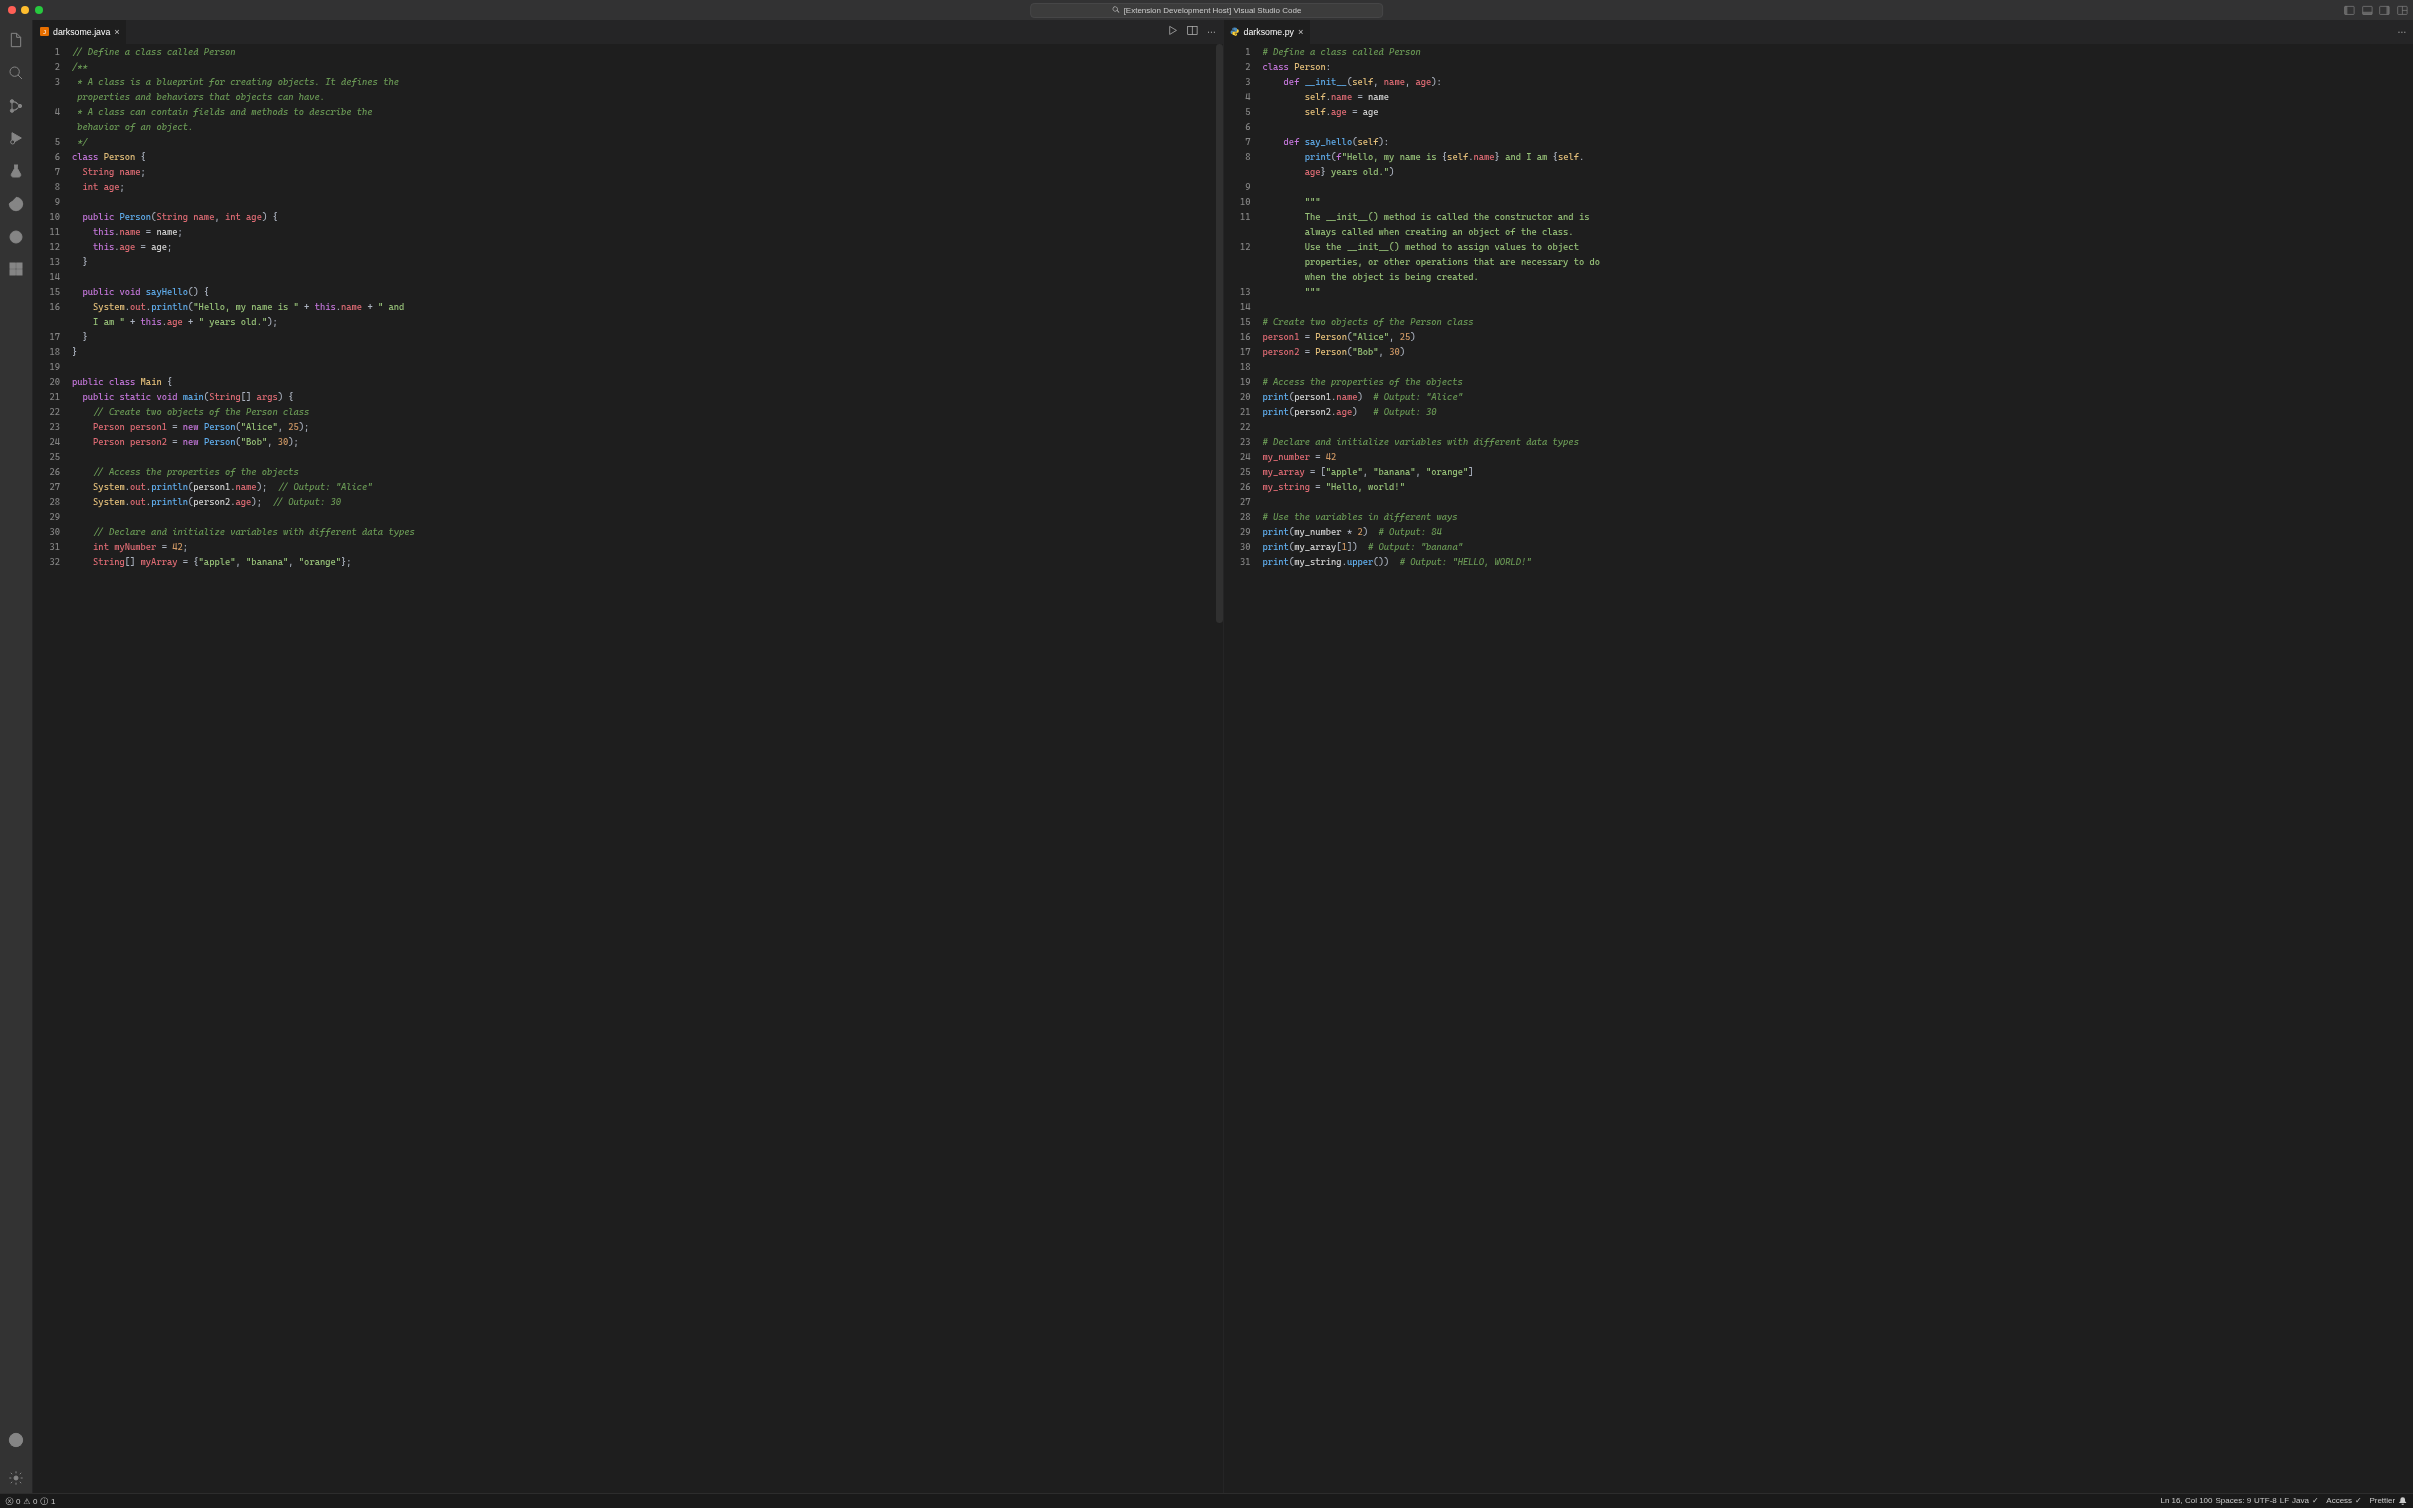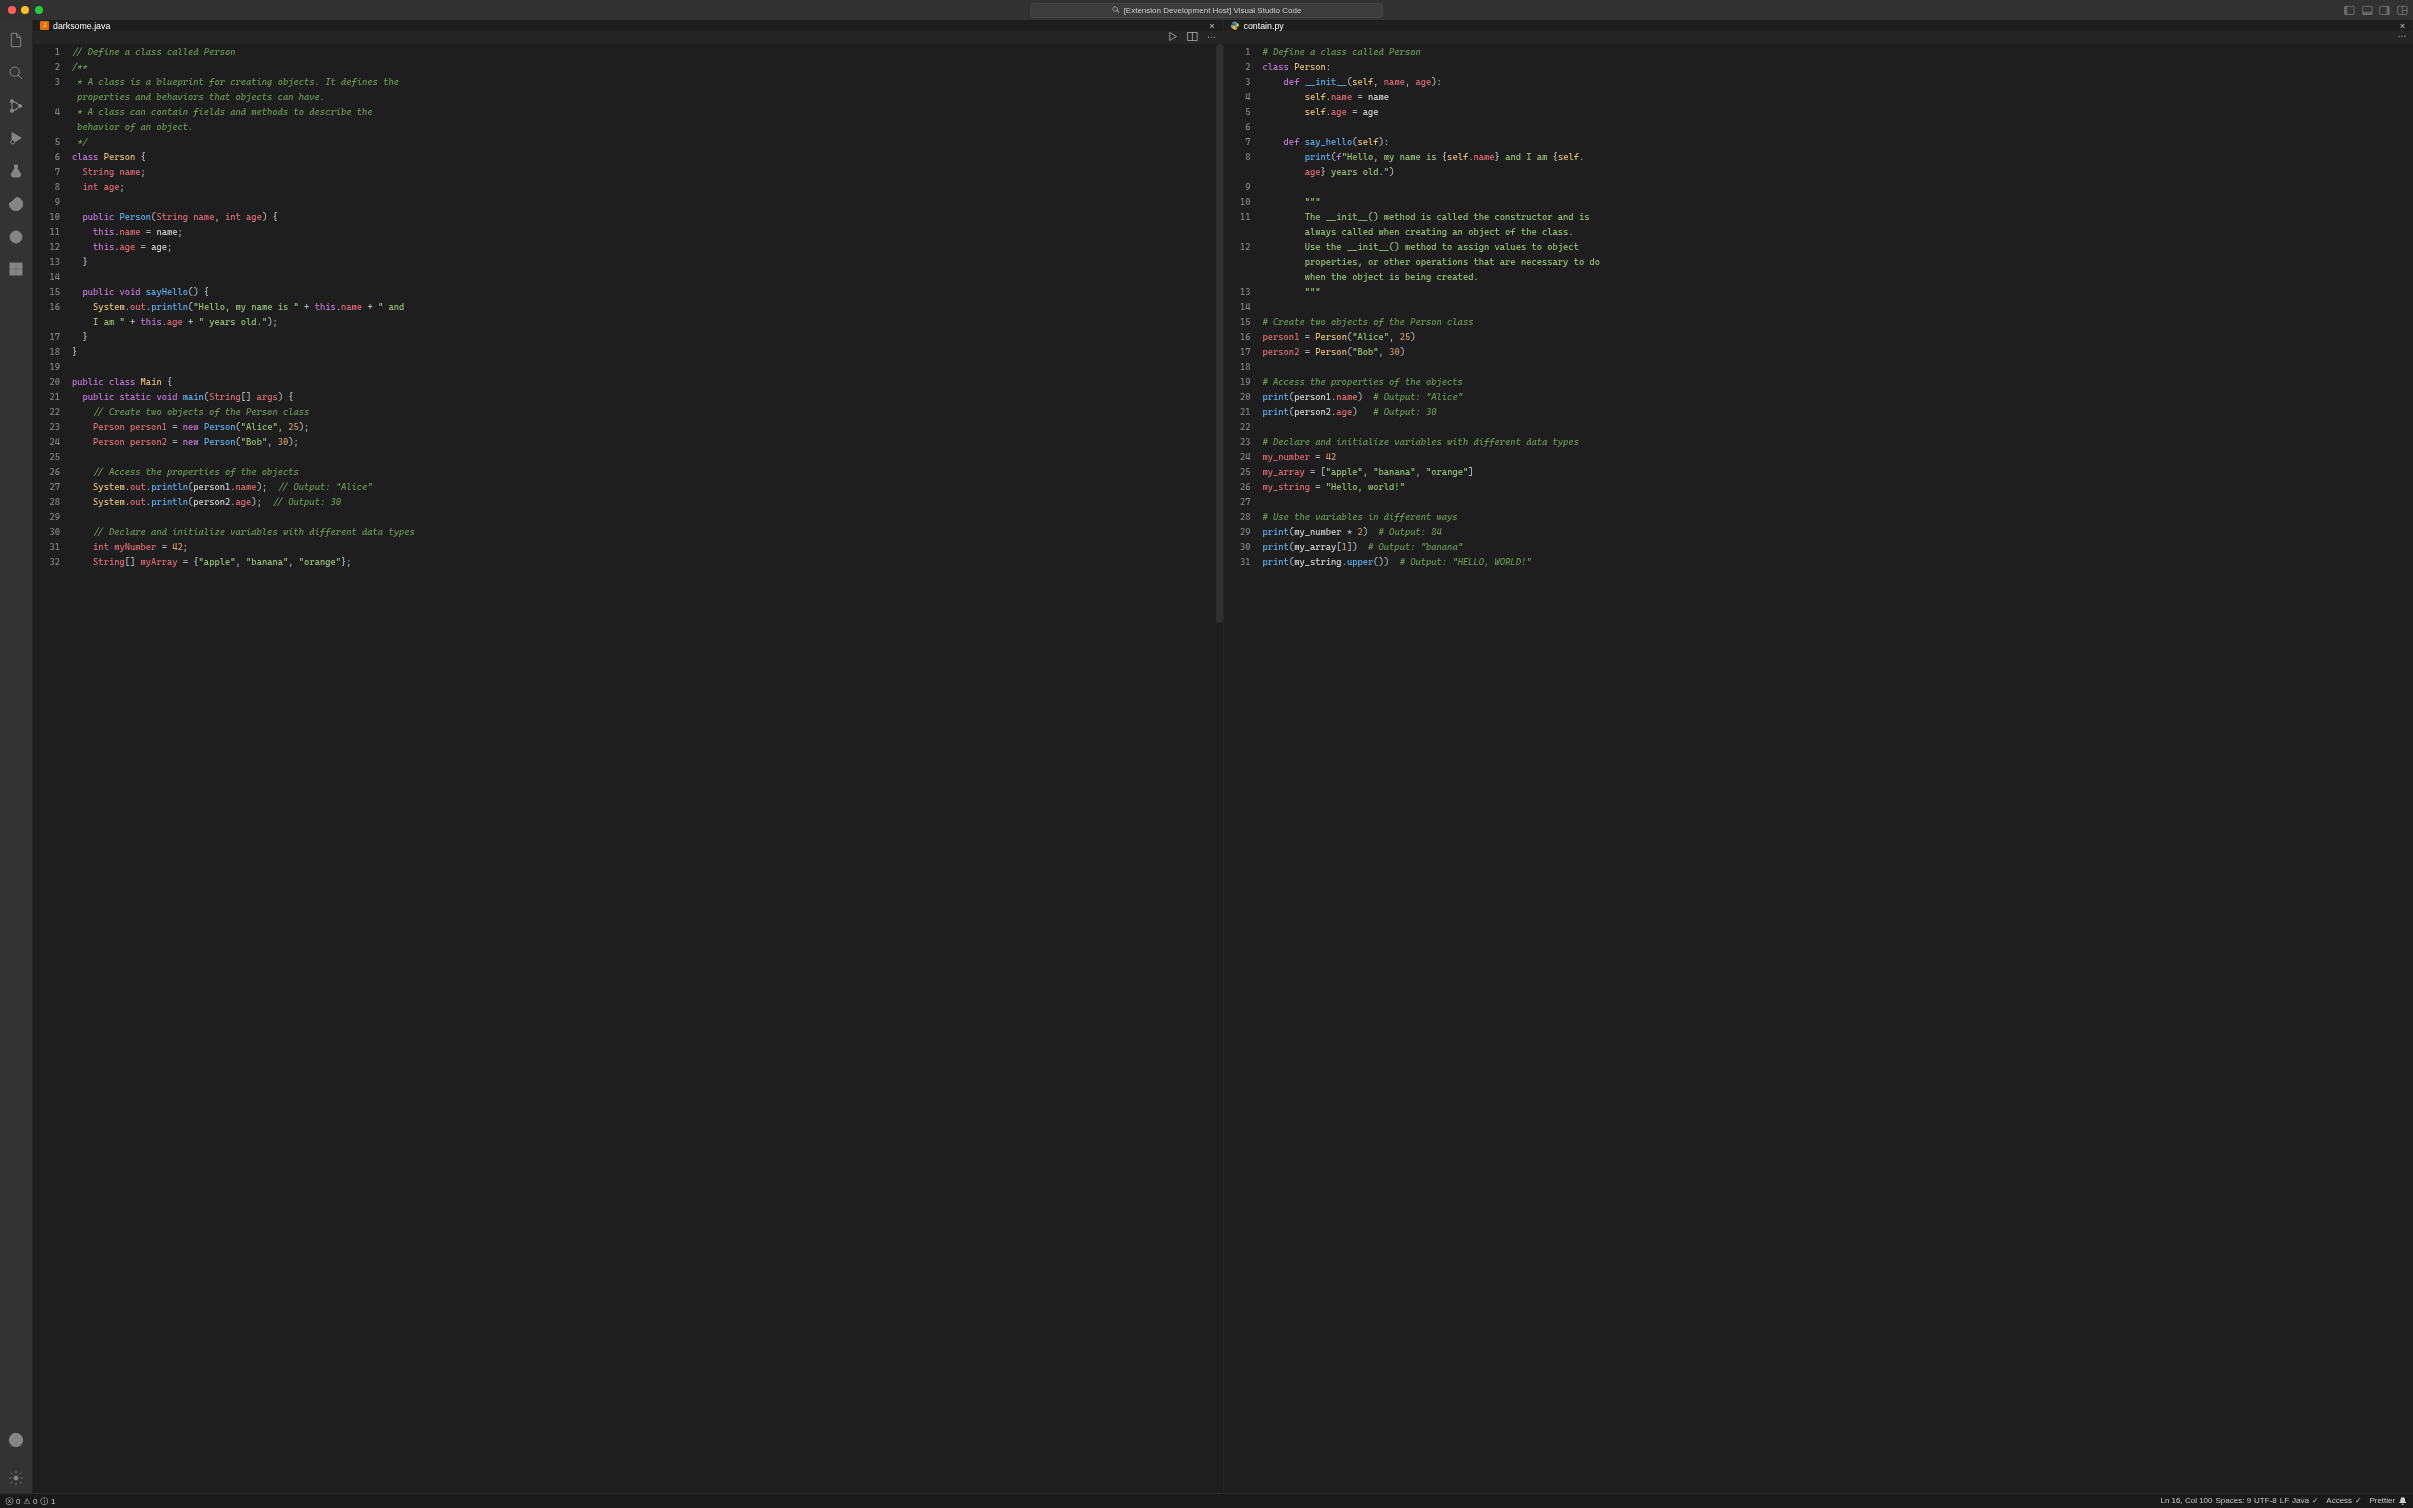--- a/index.html
+++ b/index.html
@@ -67,21 +67,20 @@
   position: relative;
 }
 .activity-bottom { margin-top: auto; margin-bottom: 5.4px; }
 .editor-group { flex: 1; display: flex; flex-direction: column; overflow: hidden; border-left: 0.7px solid #252526;}
 .editor-group:first-of-type { border-left: none;}
 .tab-bar {
   height: 23.6px;
   background: #252526;
   display: flex;
   align-items: stretch;
-  flex-direction: column;
 }
 .tab {
   background: #1e1e1e;
   padding: 0 6.7px;
   display: flex;
   align-items: center;
   gap: 4px;
   font-size: 8.8px;
   color: #ffffff;
   border-right: 0.7px solid #252526;
@@ -310,21 +309,21 @@
 
   <div class="editor-group">
     <div class="tab-bar">
       <div class="tab">
         <span class="py-icon">
             <svg viewBox="0 0 16 16">
               <path fill="#4B8BBE" d="M8 1C4 1 4 3 4 3v2h4v1H3S1 6 1 9s2 3 2 3h1v-2s0-2 2-2h4s2 0 2-2V3s0-2-4-2zM6 2.5a.7.7 0 1 1 0 1.4.7.7 0 0 1 0-1.4z"></path>
               <path fill="#FFD43B" d="M8 15c4 0 4-2 4-2v-2H8v-1h5s2 0 2-3-2-3-2-3h-1v2s0 2-2 2H6s-2 0-2 2v2s0 2 4 2zm2-1.5a.7.7 0 1 1 0-1.4.7.7 0 0 1 0 1.4z"></path>
             </svg>
           </span>
-        <span>contain.py</span>
+        <span>darksome.py</span>
         <span class="close">×</span>
       </div>
       <div class="tab-actions">
         <span>⋯</span>
       </div>
     </div>
     <div class="editor-body">
       <div class="gutter" id="gutter-py">
           <div>1</div>
           <div>2</div>

